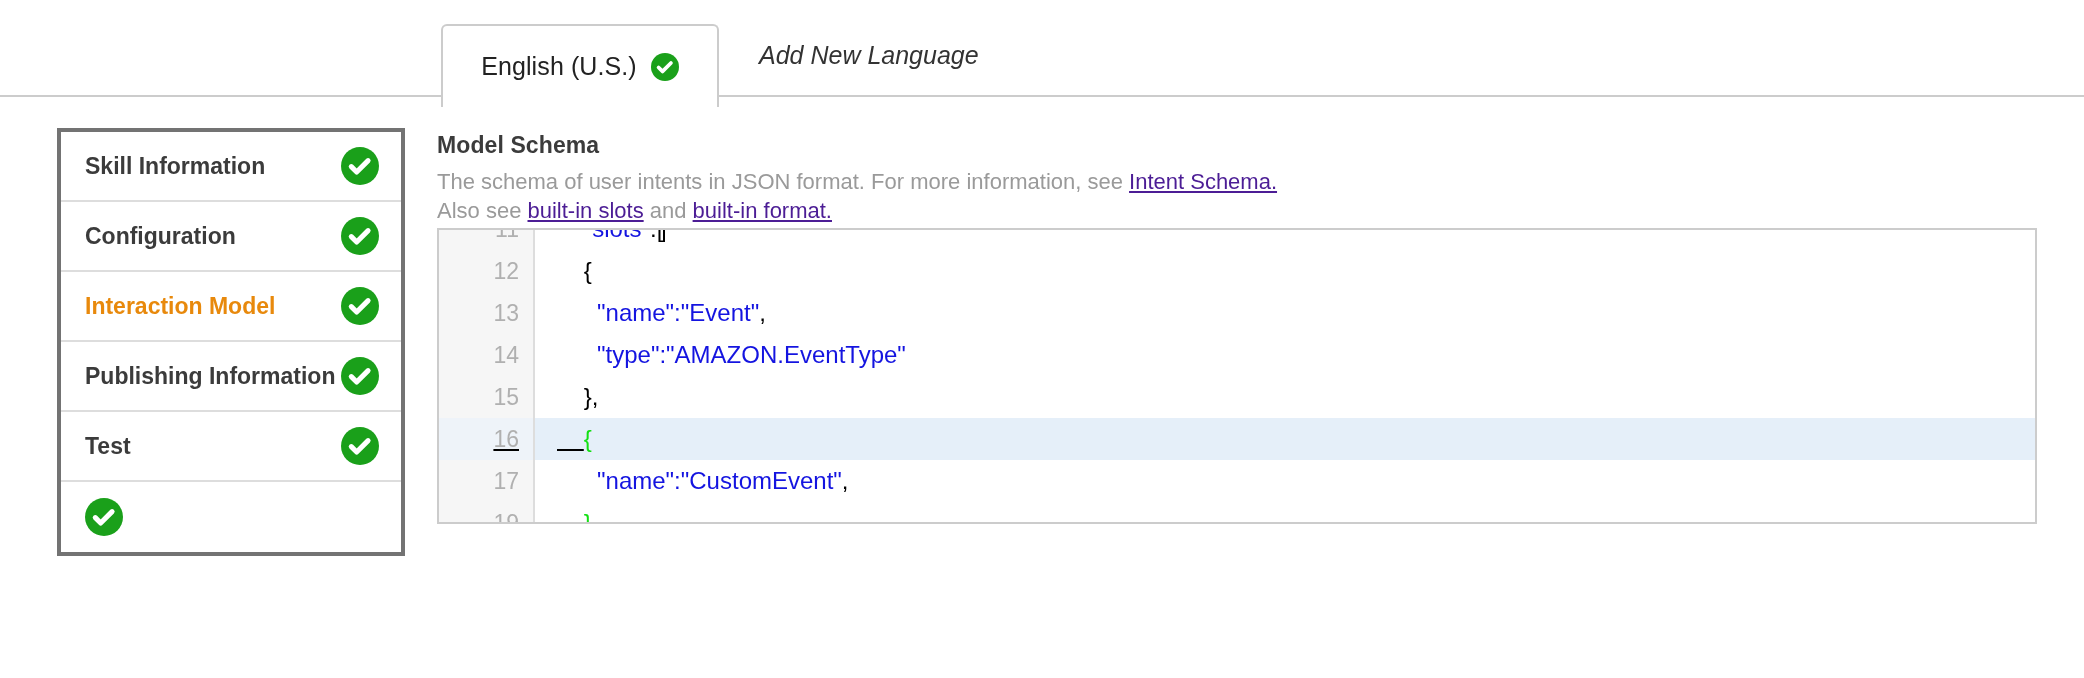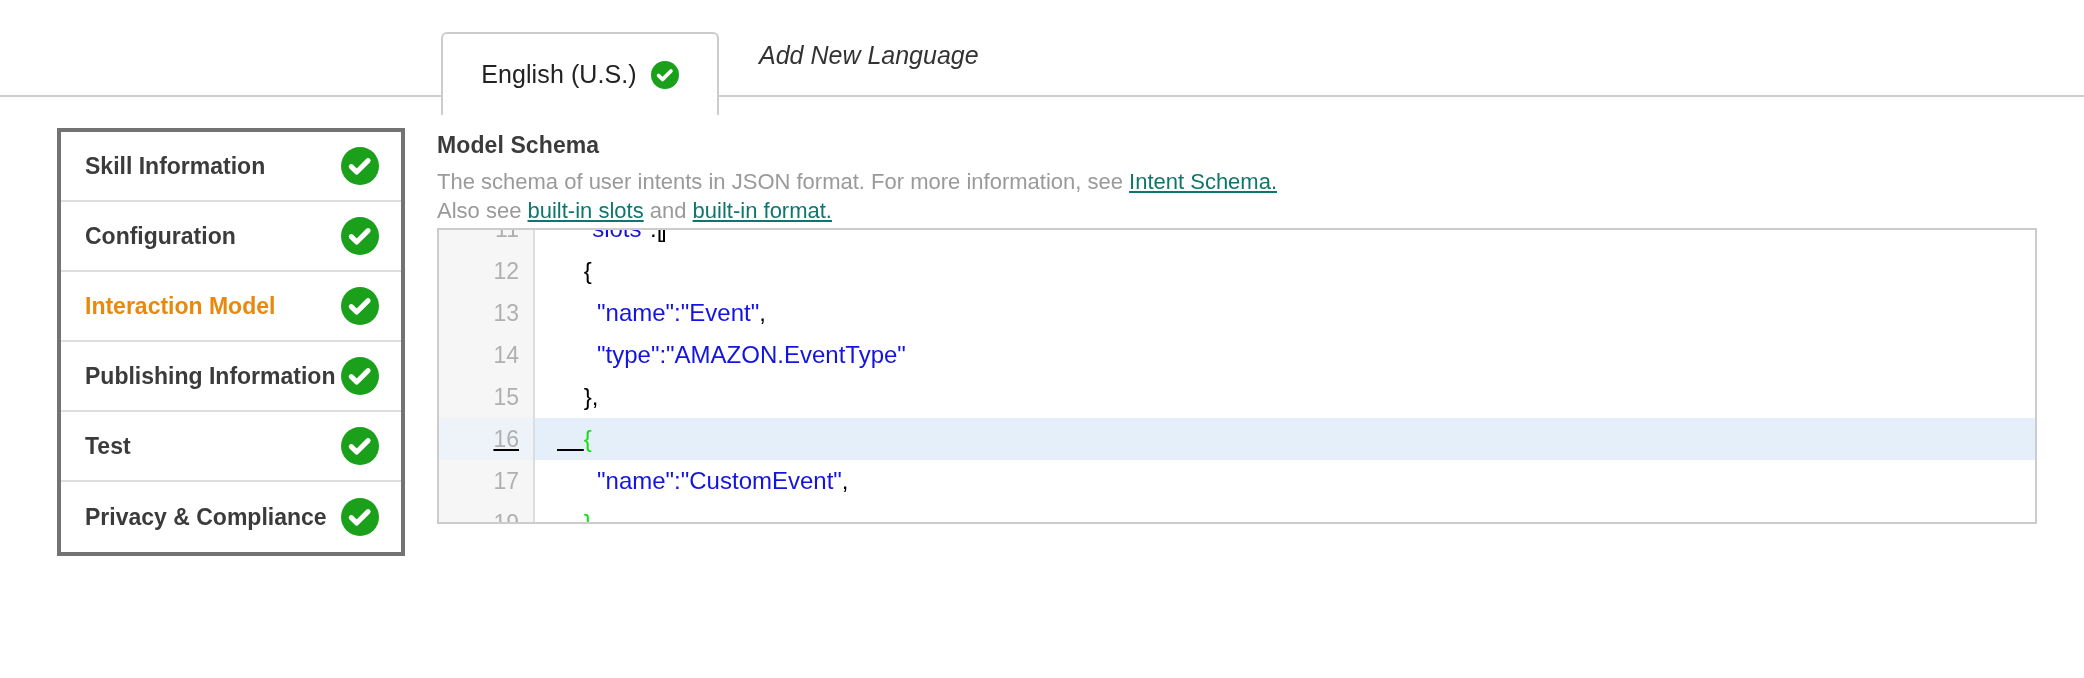--- a/index.html
+++ b/index.html
@@ -19,21 +19,21 @@
     width: 2084px; height: 98px;
   }
   .tabstrip-line {
     position: absolute;
     left: 0; top: 95px;
     width: 2084px; height: 2px;
     background: #cccccc;
   }
   .tab-active {
     position: absolute;
-    left: 441px; top: 32px;
+    left: 441px; top: 24px;
     width: 278px; height: 83px;
     background: #ffffff;
     border: 2px solid #cccccc;
     border-bottom: none;
     border-radius: 6px 6px 0 0;
     display: flex;
     align-items: center;
     justify-content: center;
     z-index: 3;
   }
@@ -107,21 +107,21 @@
     color: #3b3b3b;
     letter-spacing: 0.1px;
   }
   .section-desc {
     margin-top: 8px;
     font-size: 22px;
     color: #9a9a9a;
     line-height: 29px;
   }
   .section-desc a {
-    color: #0f766e;
+    color: #4c1d95;
     text-decoration: underline;
   }
 
   
   .editor {
     position: absolute;
     left: 437px; top: 228px;
     width: 1600px; height: 296px;
     border: 2px solid #cccccc;
     background: #ffffff;
@@ -233,21 +233,20 @@
       </div>
       <div class="side-item">
         <span class="side-label">Test</span>
         <span class="check-badge check-side">
           <svg viewBox="0 0 24 24" aria-hidden="true">
             <path d="M6.5 12.4l3.4 3.4 7.2-7.2" fill="none" stroke="#ffffff" stroke-width="3.2" stroke-linecap="round" stroke-linejoin="round"></path>
           </svg>
         </span>
       </div>
       <div class="side-item">
-        <span class="side-label">Privacy &amp; Compliance</span>
         <span class="check-badge check-side">
           <svg viewBox="0 0 24 24" aria-hidden="true">
             <path d="M6.5 12.4l3.4 3.4 7.2-7.2" fill="none" stroke="#ffffff" stroke-width="3.2" stroke-linecap="round" stroke-linejoin="round"></path>
           </svg>
         </span>
       </div>
     </nav>
 
   <div class="content-head">
     <div class="section-title">Model Schema</div>

